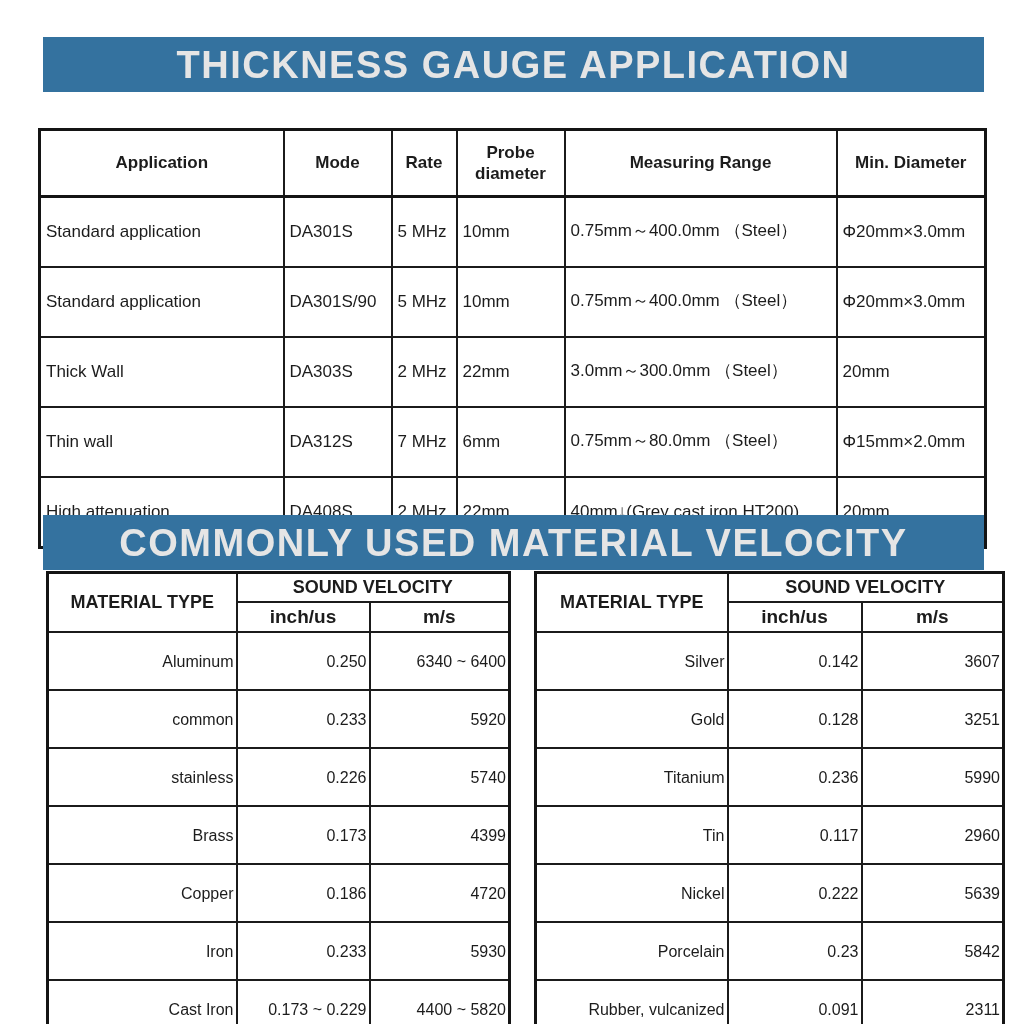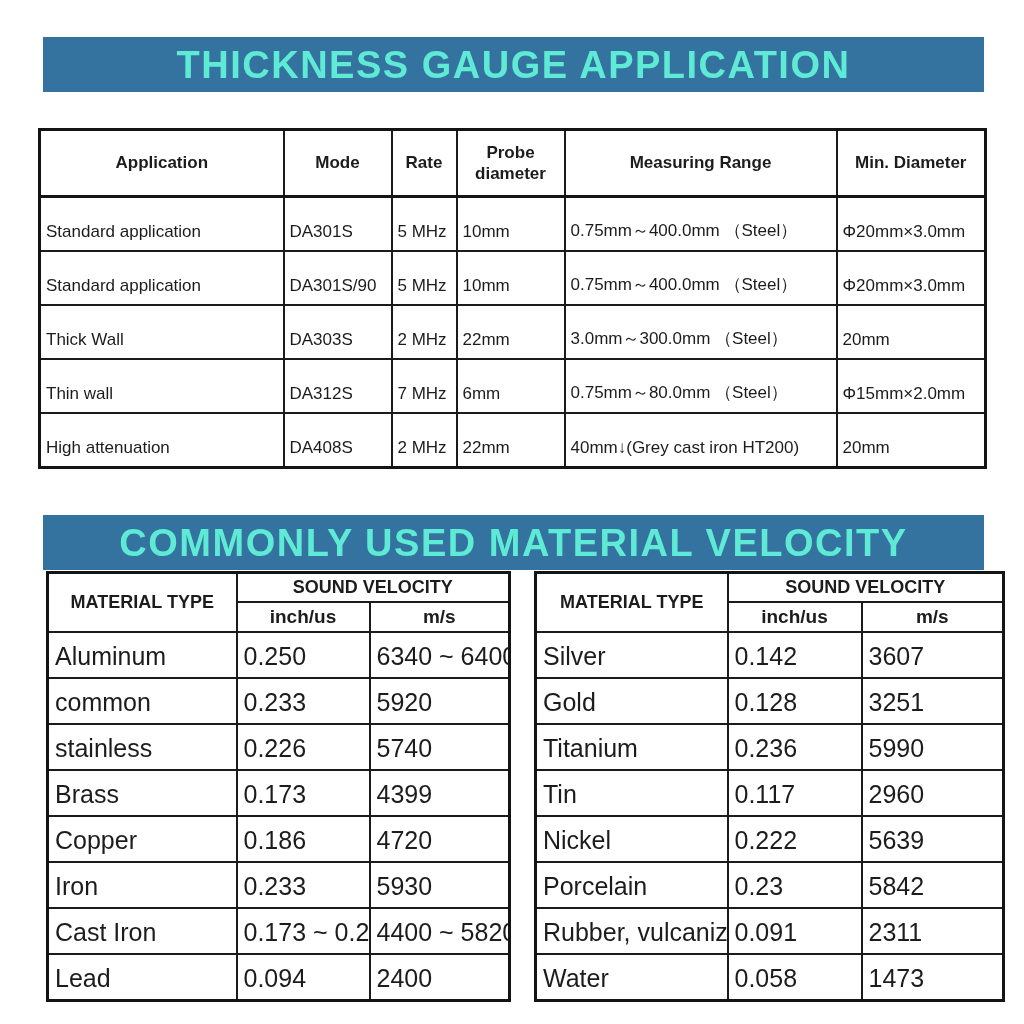--- a/index.html
+++ b/index.html
@@ -15,21 +15,21 @@
     height: 1024px;
     background: #ffffff;
     overflow: hidden;
   }
   .banner {
     position: absolute;
     left: 43px;
     width: 941px;
     height: 55px;
     background: #34729F;
-    color: #5eead4;
+    color: #e5e5e5;
     font-weight: 700;
     font-size: 38px;
     letter-spacing: 1.5px;
     text-align: center;
     line-height: 56px;
     white-space: nowrap;
   }
   #banner-application { top: 37px; }
   #banner-velocity    { top: 508px; }
 
@@ -56,21 +56,21 @@
     white-space: normal;
     line-height: 1.25;
     padding: 0 4px;
     border-bottom: 3px solid #141414;
   }
   #app-table td {
     height: 44px;
     font-size: 17px;
     text-align: left;
     vertical-align: bottom;
-    padding: 0 2px 8px 5px;
+    padding: 0 2px 24px 5px;
   }
 
   
   .vel-wrap { position: absolute; top: 571px; }
   #vel-left-wrap  { left: 36px; }
   #vel-right-wrap { left: 524px; }
   .vel-table { border: 3px solid #141414; margin-left: 10px; }
   #vel-left  { width: 462px; }
   #vel-right { width: 468px; }
   .vel-table th {
@@ -78,24 +78,24 @@
     text-align: center;
     vertical-align: middle;
     font-size: 18px;
     padding: 0 2px;
   }
   .vel-table .sv-row th { height: 27px; }
   .vel-table .unit-row th { height: 28px; font-size: 19px; }
   .vel-table th.material-head { font-size: 18px; }
   .vel-table td {
     height: 38px;
-    font-size: 25px;
-    text-align: left;
+    font-size: 16px;
+    text-align: right;
     vertical-align: bottom;
-    padding: 0 2px 6px 6px;
+    padding: 0 2px 18px 6px;
   }
 </style>
 </head>
 <body>
 
 <div class="page">
 
   <div class="banner" id="banner-application" style="background: rgb(52, 114, 159);">THICKNESS GAUGE APPLICATION</div>
 
   <div id="app-table-wrap">

